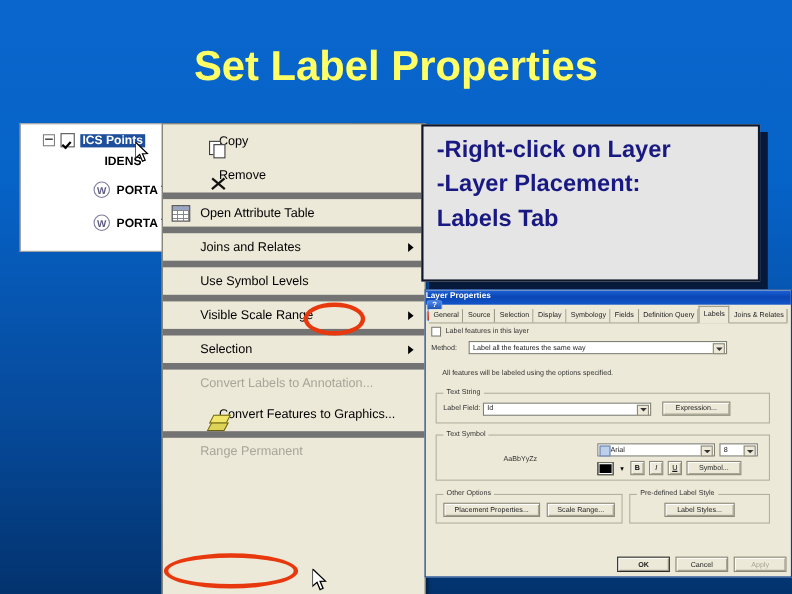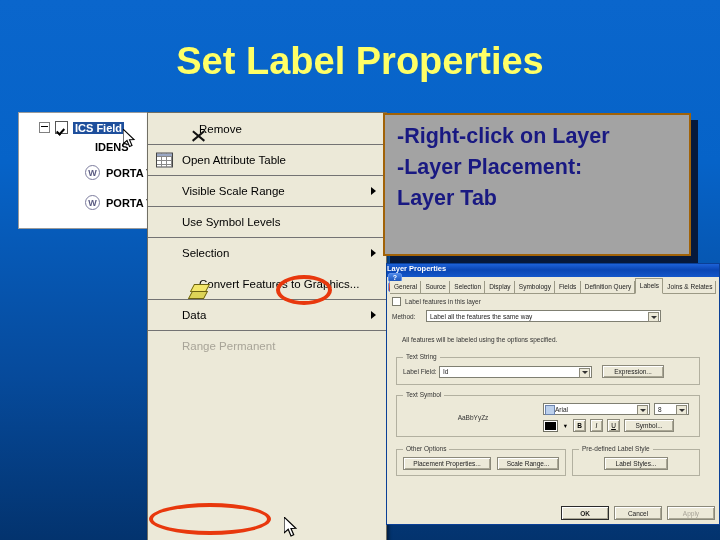--- a/index.html
+++ b/index.html
@@ -111,21 +111,21 @@
   }
   .menu-item {
     position: relative;
     height: 31px;
     display: flex;
     align-items: center;
     padding-left: 34px;
     box-sizing: border-box;
     white-space: nowrap;
   }
-  .menu-item.sep { border-top: 1px solid #737373; }
+  .menu-item.sep { border-top: 6px solid #737373; }
   .menu-item.disabled { color: #a8a498; }
   .menu-item .arrow {
     position: absolute;
     right: 10px; top: 50%;
     transform: translateY(-50%);
     width: 0; height: 0;
     border-left: 5px solid #000;
     border-top: 4px solid transparent;
     border-bottom: 4px solid transparent;
   }
@@ -187,22 +187,22 @@
     border-radius: 50%;
     box-sizing: border-box;
     pointer-events: none;
   }
 
   
   #callout {
     position: absolute;
     left: 383px; top: 113px;
     width: 308px; height: 143px;
-    background: #a3a3a3;
-    border: 2px solid #a16207;
+    background: #e5e5e5;
+    border: 2px solid #0f172a;
     box-sizing: border-box;
     box-shadow: 7px 7px 0 #06193b;
     padding: 6px 10px 0 12px;
   }
   #callout div {
     color: #191982;
     font-size: 21.5px;
     font-weight: bold;
     line-height: 31px;
     white-space: nowrap;
@@ -366,21 +366,21 @@
 </style>
 </head>
 <body>
 
 <div id="slide-title">Set Label Properties</div>
 
 <div id="toc-panel">
   <div class="toc-row" style="left:20px; top:8px;">
     <span class="toc-expander"></span>
     <span class="toc-check"></span>
-    <span class="toc-label-sel">ICS Field</span>
+    <span class="toc-label-sel">ICS Points</span>
   </div>
   <div class="toc-row" style="left:76px; top:28px;">
     <span class="toc-sub">IDENS</span>
   </div>
   <div class="toc-row" style="left:66px; top:52px;">
     <span class="wicon">W</span>
     <span class="toc-feat">PORTA T</span>
   </div>
   <div class="toc-row" style="left:66px; top:82px;">
     <span class="wicon">W</span>
@@ -389,80 +389,90 @@
 
   <div class="cursor-arrow" style="left:104px; top:16px;">
     <svg width="14" height="20" viewBox="0 0 14 20">
       <polygon points="0,0 0,15 4,11.5 6.5,17.5 9,16.5 6.5,10.8 11,10.6" fill="#ffffff" stroke="#000000" stroke-width="1.1"></polygon>
     </svg>
   </div>
 </div>
 
 <div id="context-menu">
 
+  <div class="menu-item">
+    <span class="menu-ico ico-copy">
+        <i></i>
+        <b></b>
+      </span>
+    <span>Copy</span>
+  </div>
 
   <div class="menu-item">
     <span class="menu-ico ico-x"></span>
     <span>Remove</span>
   </div>
 
   <div class="menu-item sep">
     <span class="menu-ico ico-table"></span>
     <span>Open Attribute Table</span>
   </div>
 
-
+  <div class="menu-item sep">
+    <span>Joins and Relates</span>
+    <span class="arrow"></span>
+  </div>
+
+
+  <div class="menu-item sep">
+    <span>Use Symbol Levels</span>
+  </div>
 
   <div class="menu-item sep">
     <span>Visible Scale Range</span>
     <span class="arrow"></span>
   </div>
 
   <div class="menu-item sep">
-    <span>Use Symbol Levels</span>
-  </div>
-
-  <div class="menu-item sep">
     <span>Selection</span>
     <span class="arrow"></span>
   </div>
 
 
+  <div class="menu-item sep disabled">
+    <span>Convert Labels to Annotation...</span>
+  </div>
 
   <div class="menu-item">
     <span class="menu-ico ico-conv">
         <span class="p1"></span>
         <span class="p2"></span>
       </span>
     <span>Convert Features to Graphics...</span>
   </div>
 
-  <div class="menu-item sep">
-    <span>Data</span>
-    <span class="arrow"></span>
-  </div>
 
 
   <div class="menu-item sep disabled">
     <span>Range Permanent</span>
   </div>
 
   <div class="cursor-arrow" style="left:136px; top:404px;">
     <svg width="15" height="22" viewBox="0 0 15 22">
       <polygon points="0,0 0,16 4.2,12.3 7,19 9.7,17.8 7,11.5 11.8,11.3" fill="#ffffff" stroke="#000000" stroke-width="1.2"></polygon>
     </svg>
   </div>
 </div>
 
 <div id="properties-ellipse"></div>
 
 <div id="callout">
   <div>-Right-click on Layer</div>
   <div>-Layer Placement:</div>
-  <div>Layer Tab</div>
+  <div>Labels Tab</div>
 </div>
 
 <div id="layer-dialog">
 
   <div id="dlg-titlebar">
     <span id="dlg-title-text">Layer Properties</span>
     <span class="titlebtn help">?</span>
     <span class="titlebtn close">✕</span>
   </div>
 

